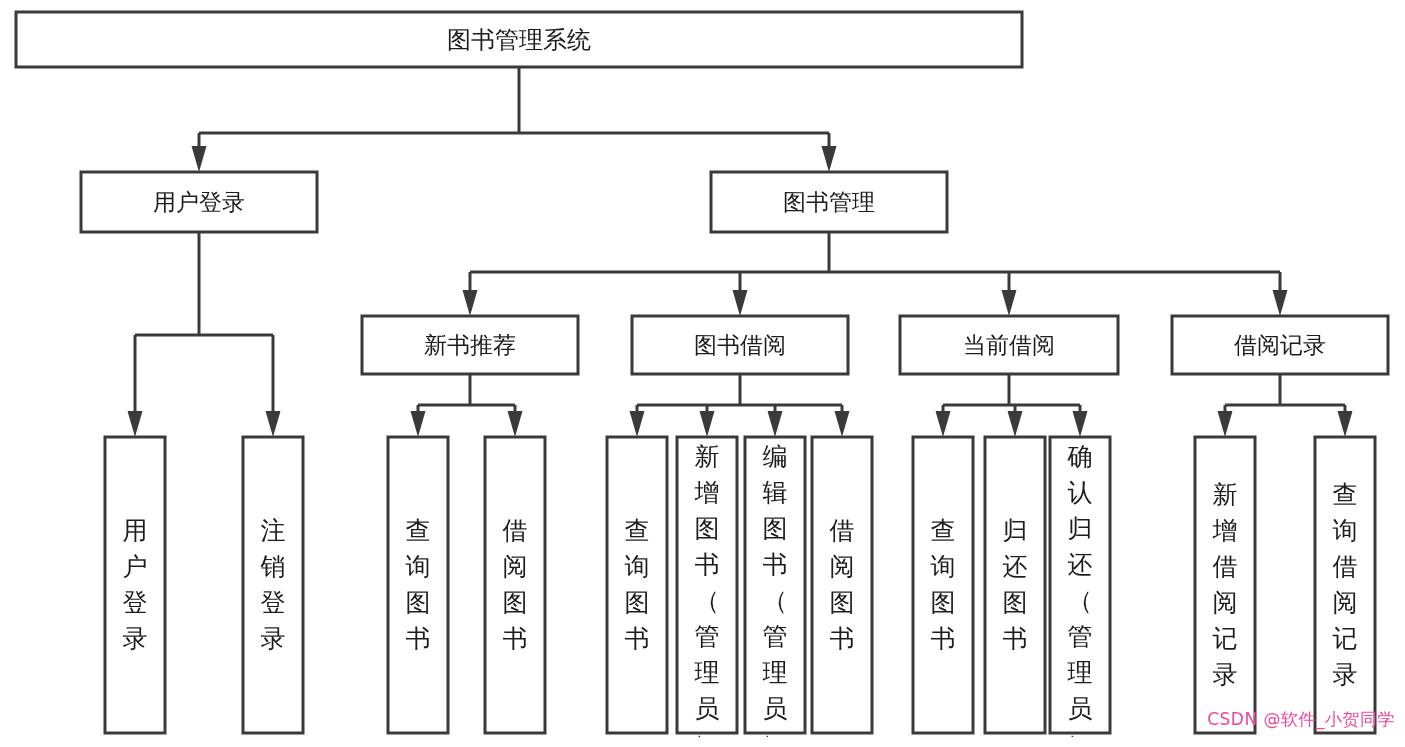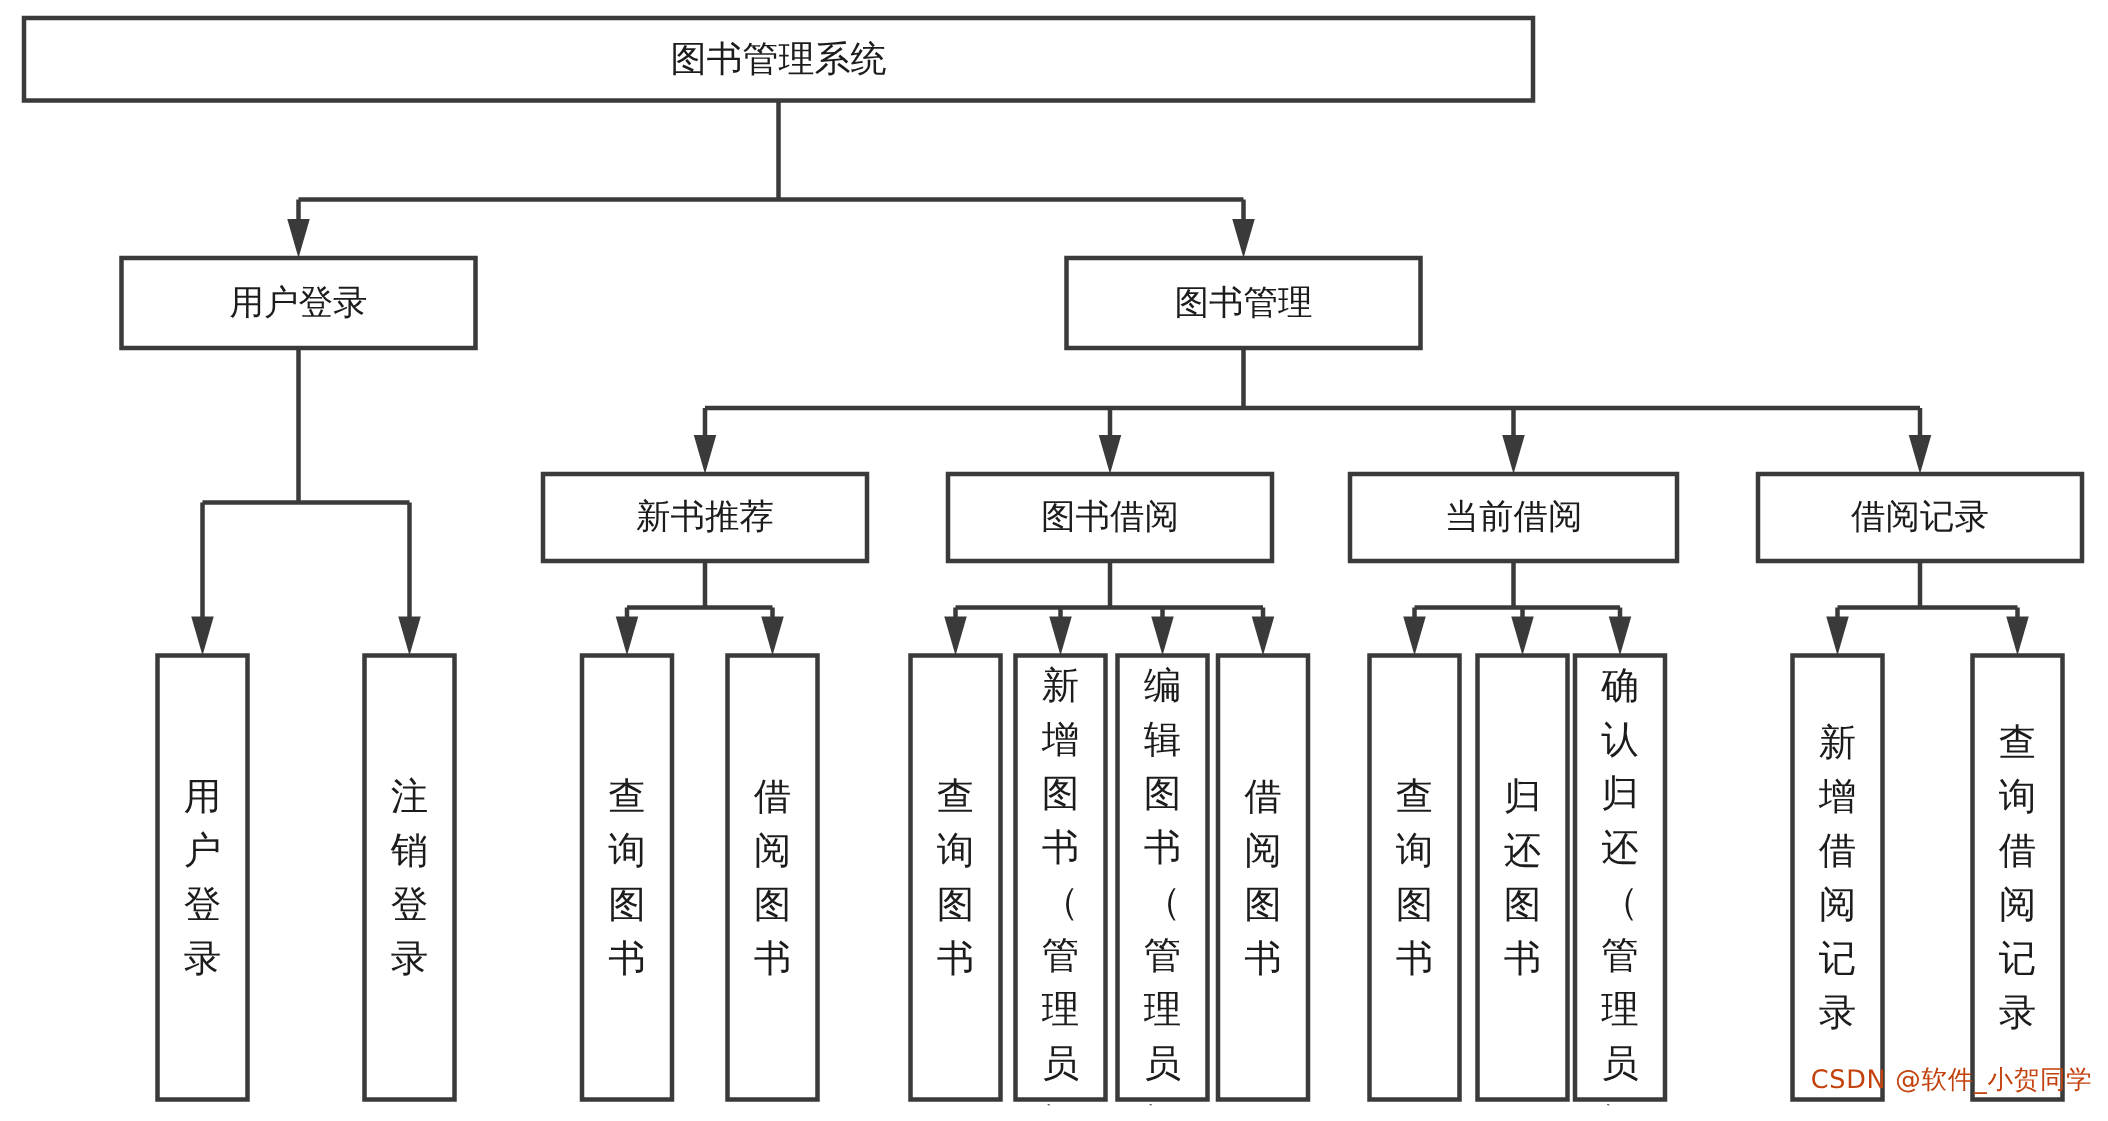--- a/index.html
+++ b/index.html
@@ -65,21 +65,21 @@
     font-family: "DejaVu Sans", "Liberation Sans", sans-serif;
     font-size: 25px;
     text-anchor: middle;
   }
   .watermark-text {
     position: absolute;
     right: 10px;
     bottom: 6px;
     font-family: "DejaVu Sans", "Liberation Sans", sans-serif;
     font-size: 17px;
-    color: #c2410c;
+    color: #ec4899;
     white-space: nowrap;
     letter-spacing: 0.5px;
   }
 </style>
 </head>
 <body>
 
 <div id="diagram-root">
   <svg class="diagram-canvas" viewBox="0 0 1405 747">
     <g id="connectors-layer">

